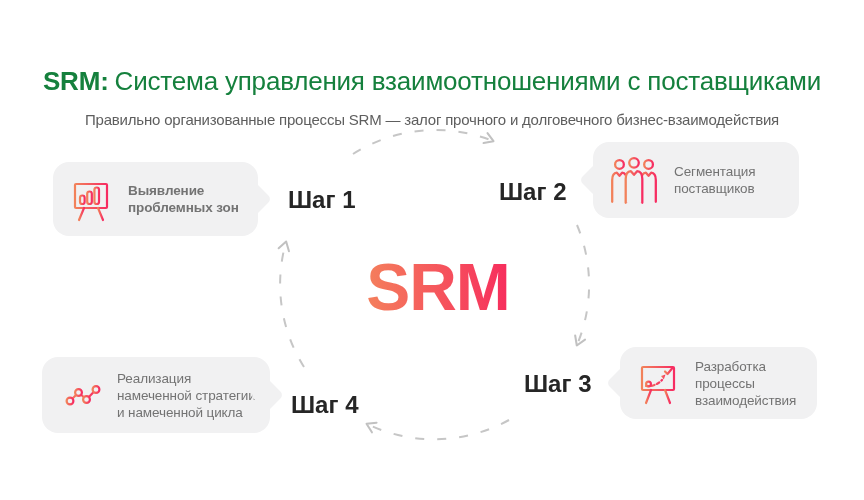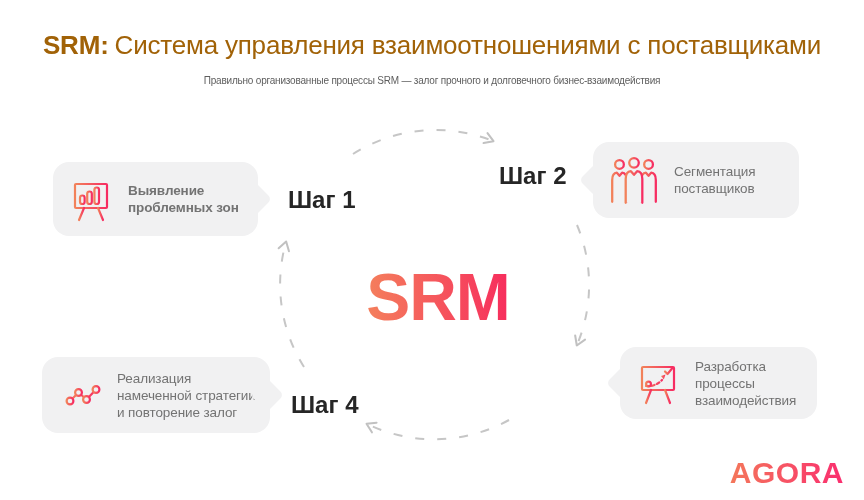--- a/index.html
+++ b/index.html
@@ -12,56 +12,57 @@
     height: 500px;
     background: #ffffff;
     overflow: hidden;
   }
 
   
   .hdr { position: absolute; top: 30px; left: 0; width: 864px; text-align: center; }
   .title {
     font-size: 26px;
     font-weight: 400;
-    color: #a16207;
+    color: #15803d;
     white-space: nowrap;
     letter-spacing: -0.2px;
+    margin-top: 36px;
   }
   .title .t-bold { font-weight: 700; margin-right: 6px; }
   .subtitle {
     margin-top: 14px;
-    font-size: 10px;
+    font-size: 15px;
     color: #5e5e5e;
     letter-spacing: -0.2px;
     white-space: nowrap;
   }
 
   
   .cycle-svg { position: absolute; left: 0; top: 0; width: 864px; height: 500px; }
 
   
   .srm-center {
     position: absolute;
-    left: 358px; top: 264px; width: 160px;
+    left: 358px; top: 254px; width: 160px;
     text-align: center;
     font-size: 66px; line-height: 1; font-weight: 700;
     letter-spacing: -1px;
     background: linear-gradient(90deg, #F4845C 0%, #F7285D 100%);
     -webkit-background-clip: text; background-clip: text;
     -webkit-text-fill-color: transparent; color: transparent;
   }
 
   
   .step-label {
     position: absolute;
     font-size: 24px; font-weight: 700; color: #262626;
     white-space: nowrap;
   }
   .step-label.s1 { left: 288px; top: 186px; }
-  .step-label.s2 { left: 499px; top: 162px; }
+  .step-label.s2 { left: 499px; top: 178px; }
   .step-label.s3 { left: 524px; top: 370px; }
   .step-label.s4 { left: 291px; top: 391px; text-align: center; }
 
   
   .card {
     position: absolute;
     background: #f1f1f2;
     border-radius: 16px;
     display: flex;
     align-items: center;
@@ -122,20 +123,21 @@
       <path d="M 577 225 A 155 155 0 0 1 577 345" marker-end="url(#arrowhead)"></path>
       <path d="M 509 420 A 155 155 0 0 1 367 424" marker-end="url(#arrowhead)"></path>
       <path d="M 304 367 A 155 155 0 0 1 286 242" marker-end="url(#arrowhead)"></path>
     </g>
   </svg>
 
   <div class="srm-center">SRM</div>
 
   <div class="step-label s1">Шаг 1</div>
   <div class="step-label s2">Шаг 2</div>
+  <div class="step-label s3">Шаг 3</div>
   <div class="step-label s4">Шаг 4</div>
 
   <div class="card c1">
     <span class="tail tail-right"></span>
     <svg class="icn" width="48" height="48" viewBox="0 0 48 48">
       <defs>
           <linearGradient id="g1" x1="0" y1="0" x2="1" y2="0">
         <stop offset="0" stop-color="#F2825A"></stop>
             <stop offset="1" stop-color="#F72C62"></stop>
       </linearGradient>
@@ -224,19 +226,18 @@
         <polyline points="14,30 22.5,21.5 30.5,28.5 40,18.5" stroke-linejoin="round"></polyline>
         <circle cx="14" cy="30" r="3.4" fill="#f1f1f2"></circle>
         <circle cx="22.5" cy="21.5" r="3.4" fill="#f1f1f2"></circle>
         <circle cx="30.5" cy="28.5" r="3.4" fill="#f1f1f2"></circle>
         <circle cx="40" cy="18.5" r="3.4" fill="#f1f1f2"></circle>
       </g>
     </svg>
     <div class="card-text">
       <span>Реализация</span>
       <span>намеченной стратегии</span>
-      <span>и повторение залог</span>
-    </div>
-  </div>
-
-  <div class="logo">AGORA</div>
+      <span>и намеченной цикла</span>
+    </div>
+  </div>
+
 
 </div>
 
 </body></html>

